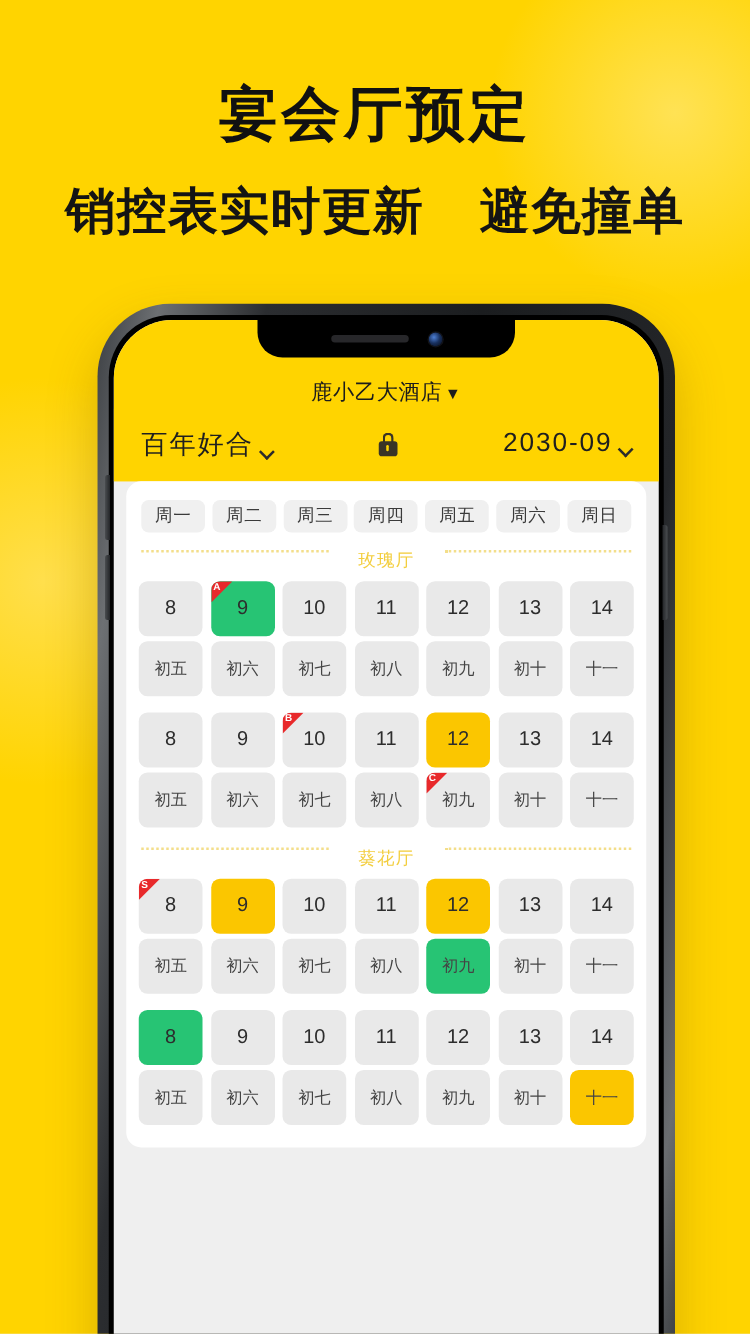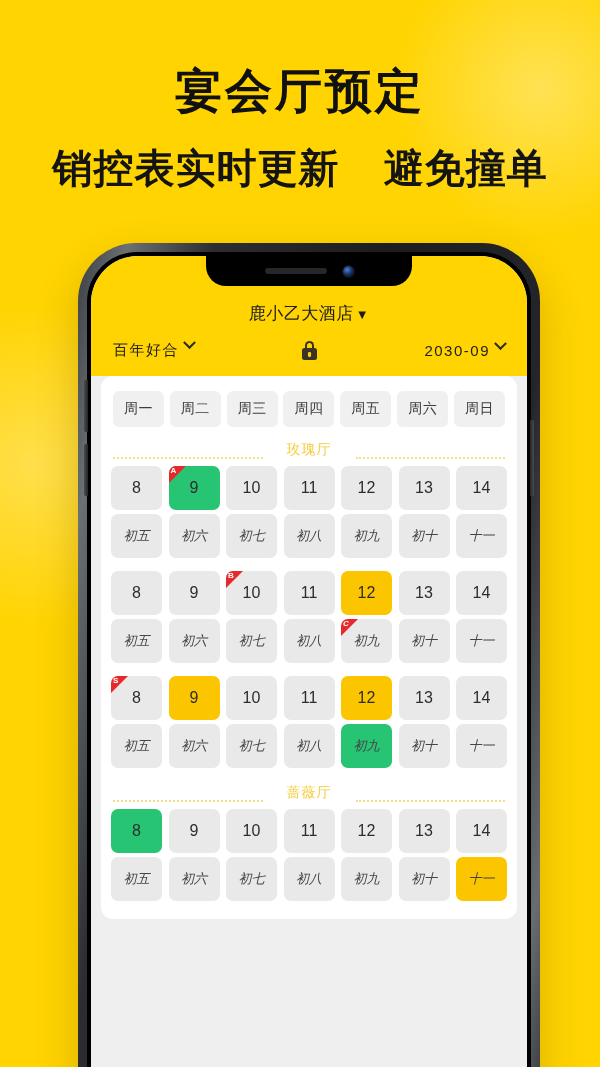--- a/index.html
+++ b/index.html
@@ -122,22 +122,22 @@
     padding: 8px 0 2px 0;
   }
   .app-title .caret { font-size: 13px; margin-left: 2px; }
 
   .filter-bar {
     display: flex; align-items: center; justify-content: space-between;
     padding: 14px 22px 16px 22px;
     background: #FFD400;
   }
   .filter-item {
-    display: flex; align-items: flex-start; gap: 6px;
-    font-size: 15px; color: #1f1f1f; letter-spacing: 1.5px;
+    display: flex; align-items: flex-end; gap: 6px;
+    font-size: 21px; color: #1f1f1f; letter-spacing: 1.5px;
   }
   .chev {
     display: inline-block; width: 9px; height: 9px;
     border-right: 2px solid #2b2b2b; border-bottom: 2px solid #2b2b2b;
     transform: rotate(45deg) translate(-2px,-2px);
   }
   .lock-icon { width: 15px; height: 19px; position: relative; }
   .lock-icon .shackle {
     position: absolute; left: 3px; top: 0; width: 9px; height: 8px;
     border: 2.2px solid #3a3426; border-bottom: none;
@@ -156,30 +156,30 @@
   .card {
     margin: 0 10px;
     background: #fff;
     border-radius: 12px;
     padding: 12px 10px 14px 10px;
   }
 
   .weekdays { display: flex; justify-content: space-between; padding: 3px 2px 2px 2px; }
   .weekday {
     flex: 0 0 auto;
-    width: 51px; height: 36px;
+    width: 51px; height: 26px;
     background: #F0F0F0;
     border-radius: 6px;
     display: flex; align-items: center; justify-content: center;
     font-size: 14px; color: #3b3b3b; letter-spacing: .5px;
   }
 
   .hall { padding-top: 9px; }
   .hall-head {
-    display: flex; align-items: flex-end; gap: 24px;
+    display: flex; align-items: flex-start; gap: 24px;
     padding: 3px 2px 7px 2px;
   }
   .hall-rule {
     flex: 1 1 auto; height: 0;
     border-top: 2px dotted #F3DE8A;
   }
   .hall-name {
     flex: 0 0 auto;
     font-size: 14px;
     color: #F3CE3E;
@@ -189,21 +189,21 @@
   .grid-row { display: flex; justify-content: space-between; margin-bottom: 4px; }
   .cell {
     position: relative;
     flex: 0 0 auto;
     width: 51px; height: 44px;
     background: #E9E9E9;
     border-radius: 7px;
     display: flex; align-items: center; justify-content: center;
     font-size: 16px; color: #2d2d2d;
   }
-  .grid-row.lunar .cell { font-size: 13px; color: #444; font-style: italic; }
+  .grid-row.lunar .cell { font-size: 13px; color: #444; }
   .cell.green { background: #27C474; }
   .cell.amber { background: #FBC600; }
   .badge {
     position: absolute; left: 0; top: 0;
     width: 0; height: 0;
     border-top: 17px solid #E8292B;
     border-right: 17px solid transparent;
     border-radius: 7px 0 0 0;
   }
   .badge-txt {
@@ -373,20 +373,25 @@
                 </div>
                 <div class="cell">
                   <span>初十</span>
                 </div>
                 <div class="cell">
                   <span>十一</span>
                 </div>
               </div>
             </div>
             <div class="hall">
+              <div class="hall-head">
+                <span class="hall-rule"></span>
+                <span class="hall-name">葵花厅</span>
+                <span class="hall-rule"></span>
+              </div>
               <div class="grid-row">
                 <div class="cell">
                   <span class="badge"></span>
                   <span class="badge-txt">S</span>
                   <span>8</span>
                 </div>
                 <div class="cell amber">
                   <span>9</span>
                 </div>
                 <div class="cell">
@@ -423,25 +428,20 @@
                 </div>
                 <div class="cell">
                   <span>初十</span>
                 </div>
                 <div class="cell">
                   <span>十一</span>
                 </div>
               </div>
             </div>
             <div class="hall">
-              <div class="hall-head">
-                <span class="hall-rule"></span>
-                <span class="hall-name">蔷薇厅</span>
-                <span class="hall-rule"></span>
-              </div>
               <div class="grid-row">
                 <div class="cell green">
                   <span>8</span>
                 </div>
                 <div class="cell">
                   <span>9</span>
                 </div>
                 <div class="cell">
                   <span>10</span>
                 </div>

